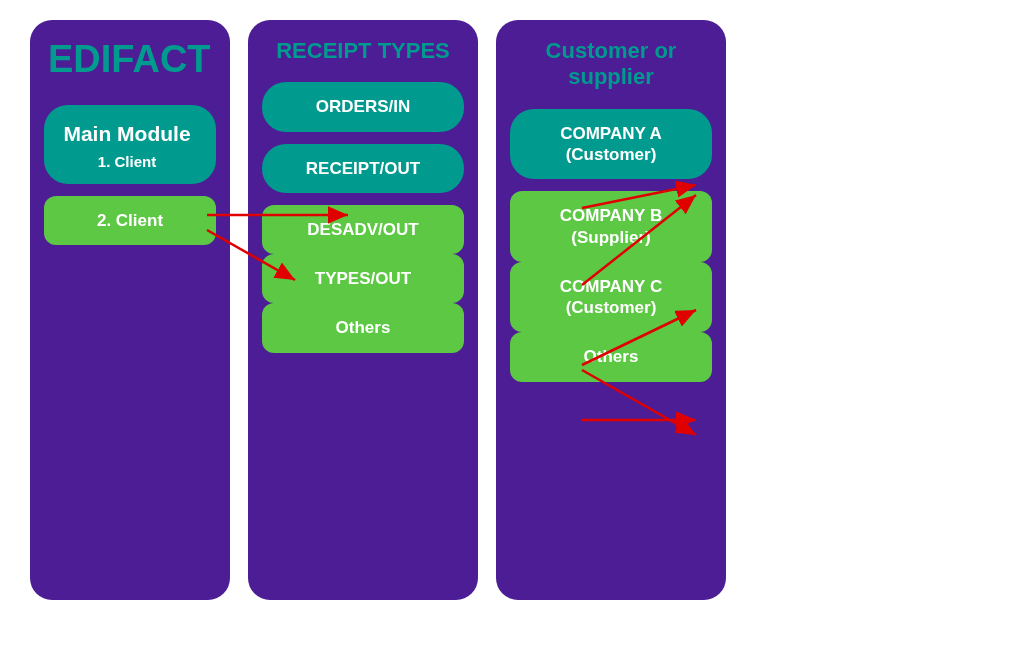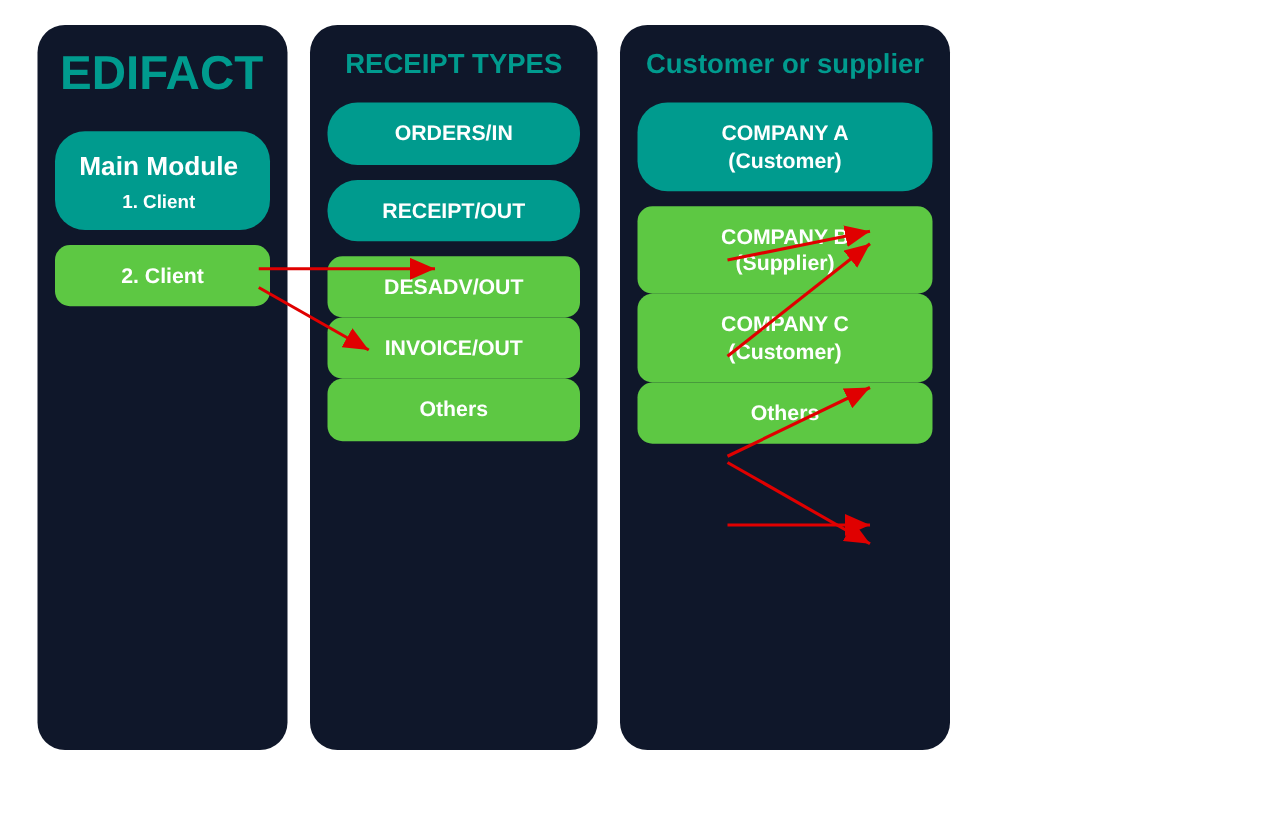--- a/index.html
+++ b/index.html
@@ -20,37 +20,37 @@
       gap: 18px;
       padding: 20px 30px;
       width: 1024px;
       height: 660px;
       position: relative;
     }
     .column {
       display: flex;
       flex-direction: column;
       align-items: center;
-      background: #0f172a;
+      background: #4c1d95;
       border-radius: 22px;
       padding: 18px 14px 22px 14px;
       position: relative;
     }
     .col-edifact {
       width: 200px;
       min-height: 580px;
       justify-content: flex-start;
     }
     .col-receipt {
       width: 230px;
       min-height: 580px;
       justify-content: flex-start;
     }
     .col-customer {
-      width: 264px;
+      width: 230px;
       min-height: 580px;
       justify-content: flex-start;
     }
     .col-header {
       font-size: 22px;
       font-weight: bold;
       color: #009b8e;
       text-align: center;
       margin-bottom: 18px;
       line-height: 1.2;
@@ -122,21 +122,21 @@
     <div class="box-teal">
       <span>ORDERS/IN</span>
     </div>
     <div class="box-teal">
       <span>RECEIPT/OUT</span>
     </div>
     <div class="box-green">
       <span>DESADV/OUT</span>
     </div>
     <div class="box-green">
-      <span>INVOICE/OUT</span>
+      <span>TYPES/OUT</span>
     </div>
     <div class="box-green">
       <span>Others</span>
     </div>
   </div>
 
   <div class="column col-customer">
     <div class="col-header">Customer or supplier</div>
     <div class="box-teal">
       <span>COMPANY A<br>(Customer)</span>

